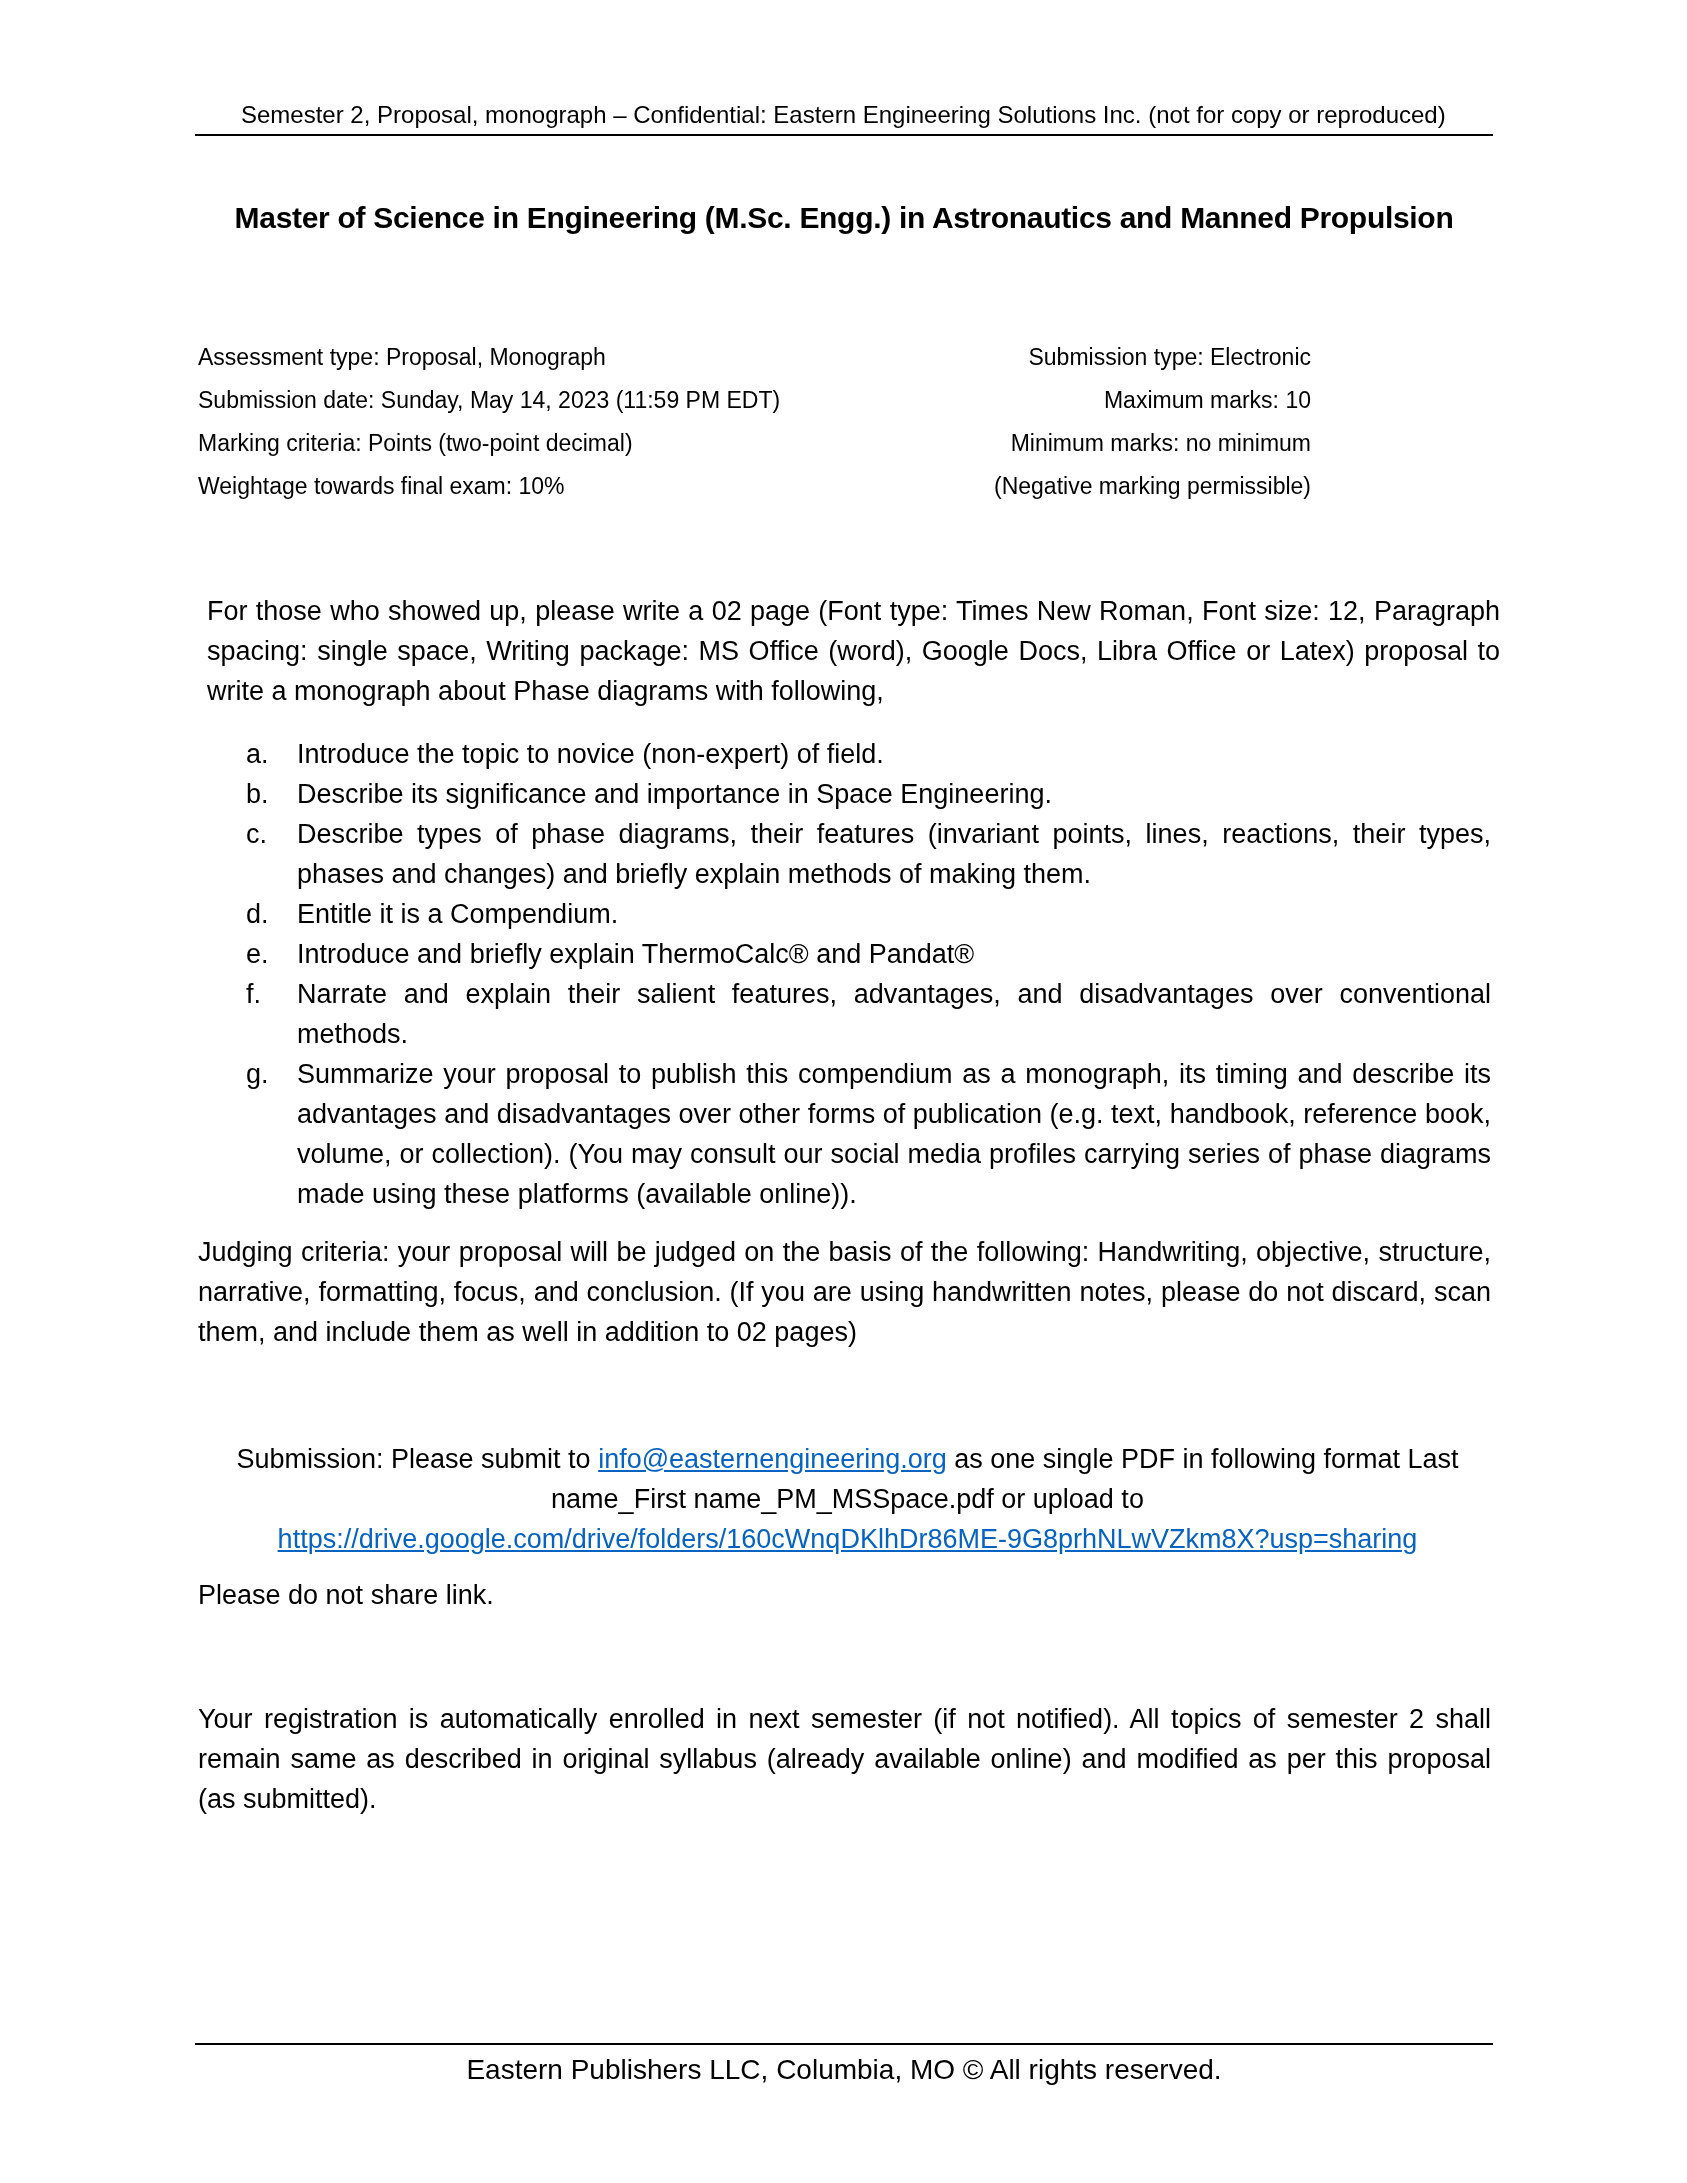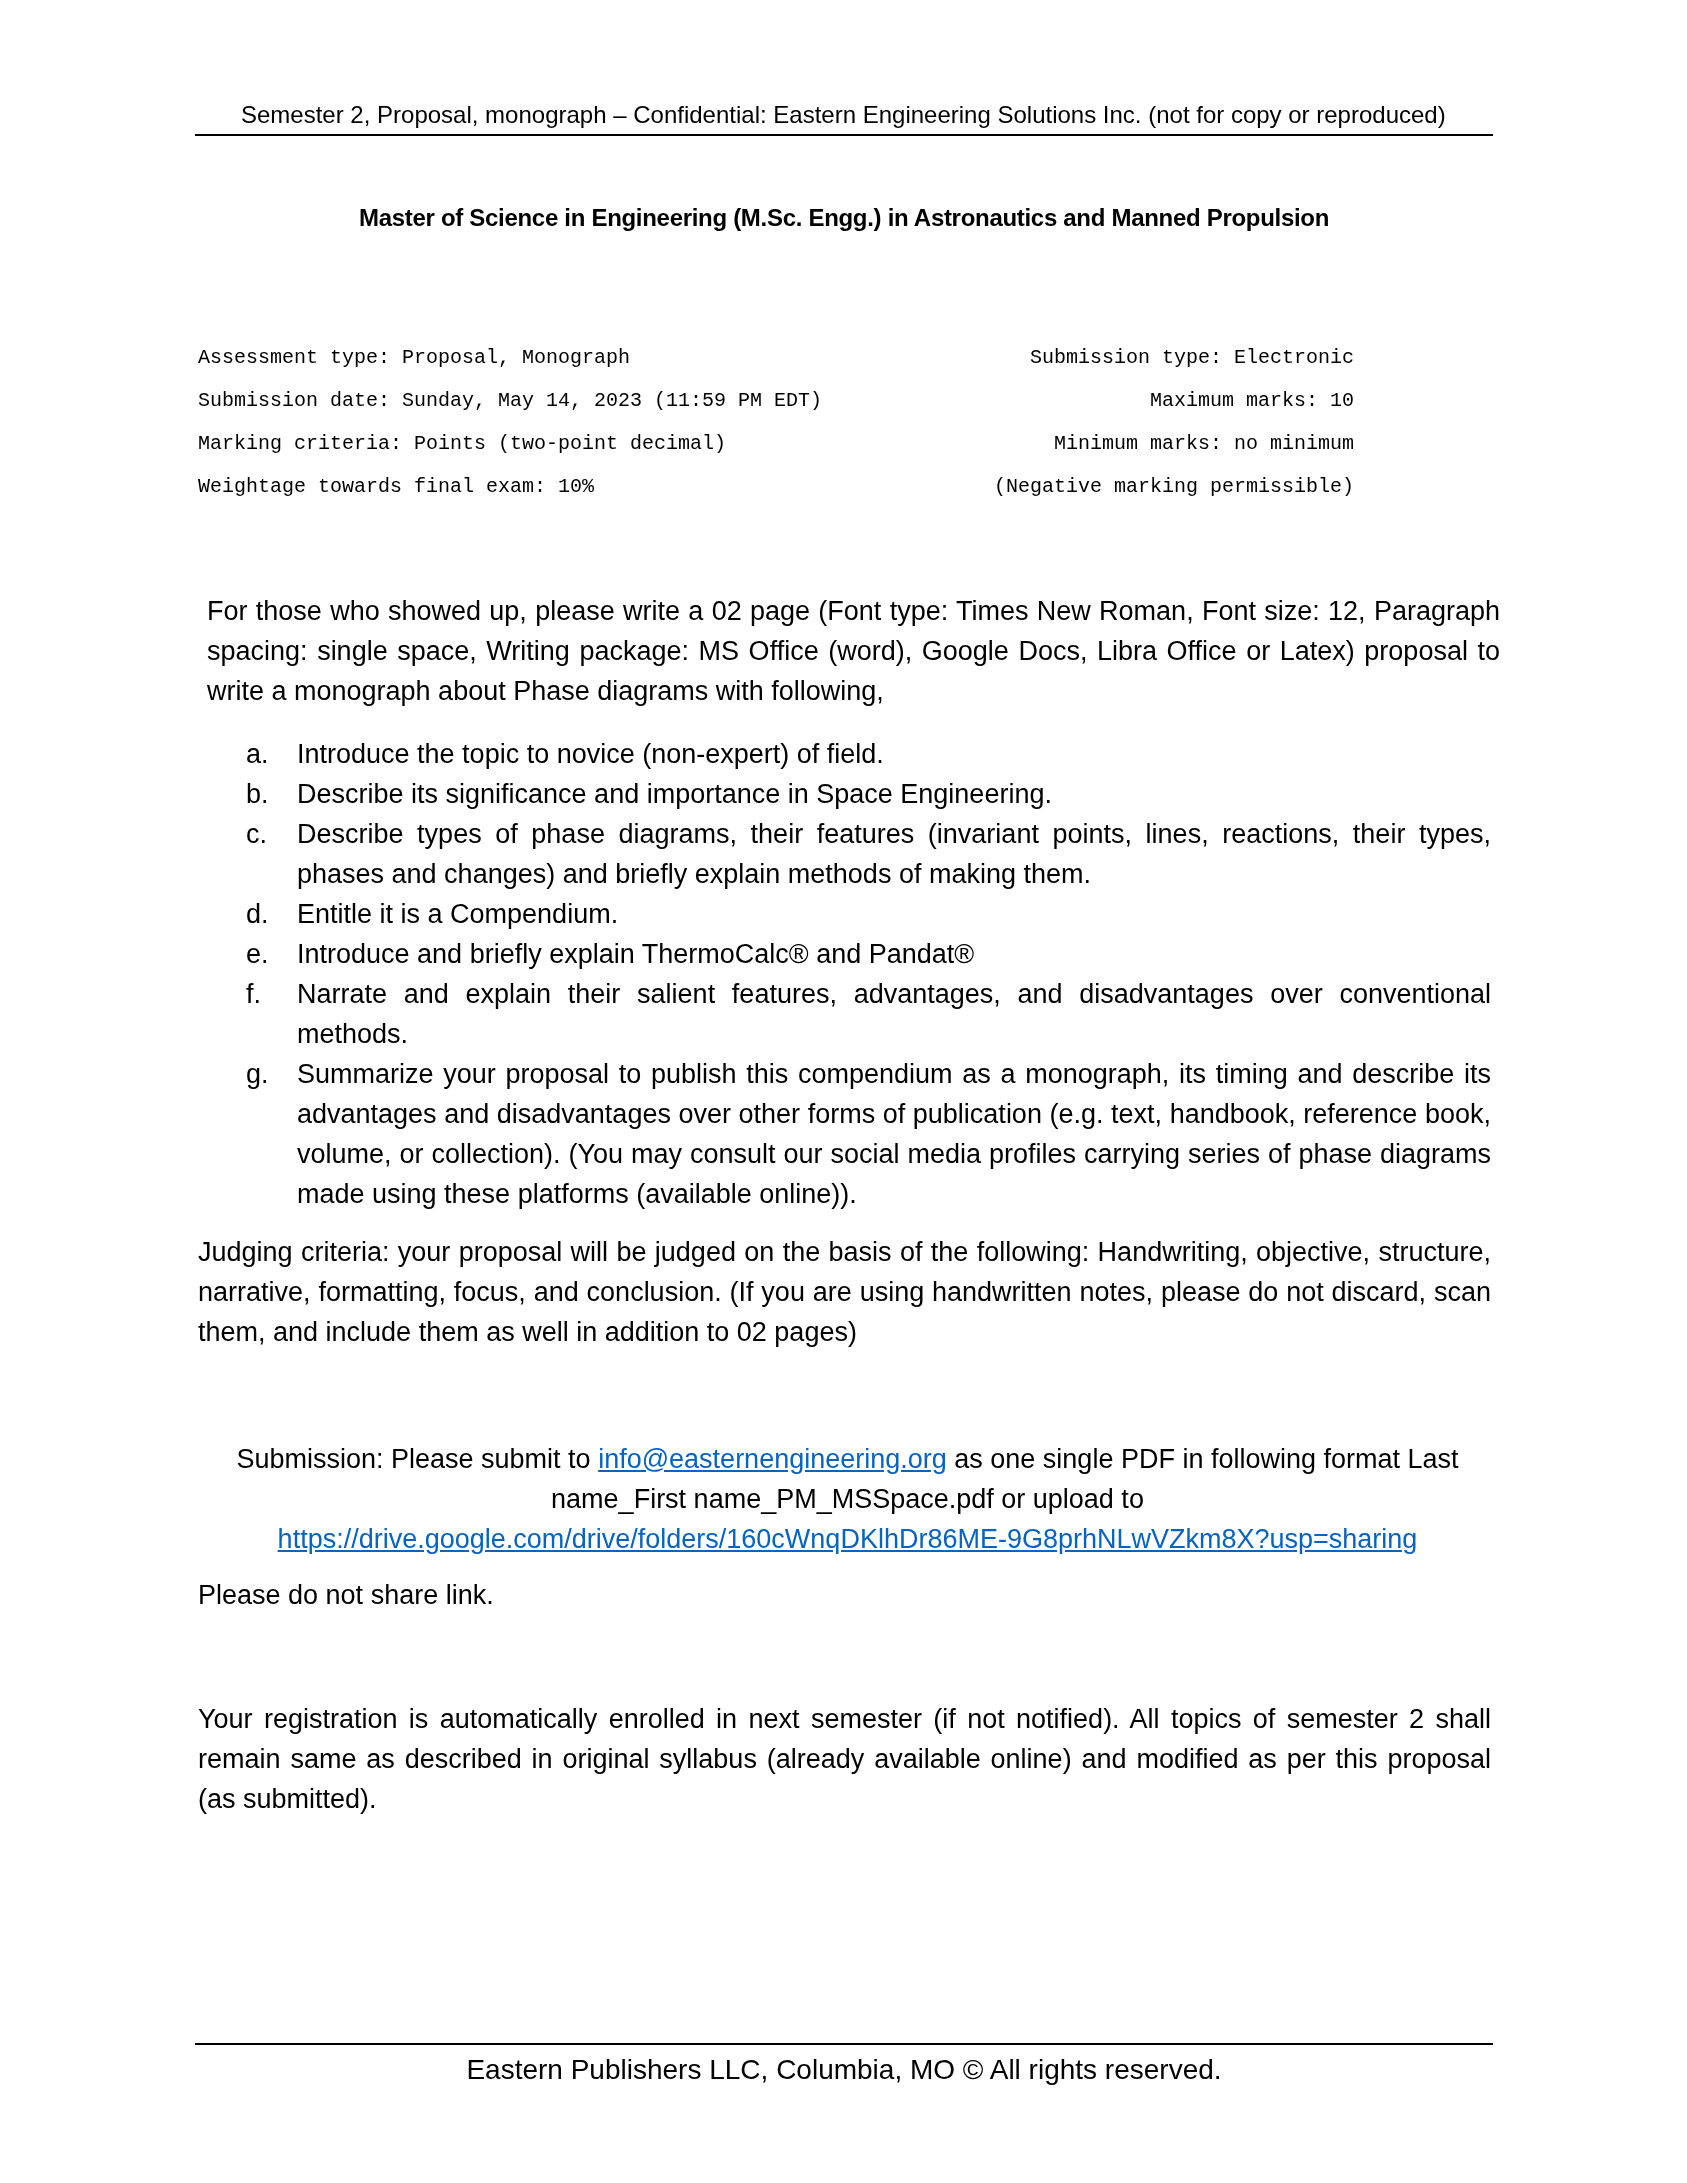--- a/index.html
+++ b/index.html
@@ -11,25 +11,25 @@
   .header {
     position: absolute; left: 195px; top: 98px; width: 1297px;
     font-size: 24px; line-height: 33px; white-space: nowrap; margin-left: 46px;
   }
   .header-rule {
     position: absolute; left: 195px; top: 134px; width: 1298px; height: 0;
     border-top: 2px solid #000;
   }
   .title {
     position: absolute; left: 195px; top: 198px; width: 1298px;
-    font-size: 24px; font-weight: bold; line-height: 40px; text-align: center;
+    font-size: 30px; font-weight: bold; line-height: 40px; text-align: center;
     white-space: nowrap; letter-spacing: -0.3px;
   }
   .meta-col {
-    position: absolute; top: 336px; font-size: 20px; line-height: 43px; font-family: Liberation Mono, monospace;
+    position: absolute; top: 336px; font-size: 23px; line-height: 43px;
   }
   .meta-col.left { left: 198px; }
   .meta-col.right { left: 994px; text-align: right; }
   .meta-col div { white-space: nowrap; }
   .para {
     position: absolute; left: 198px; width: 1293px;
     font-size: 27px; line-height: 40px; text-align: justify;
   }
   .list {
     position: absolute; left: 198px; top: 734px; width: 1293px;

